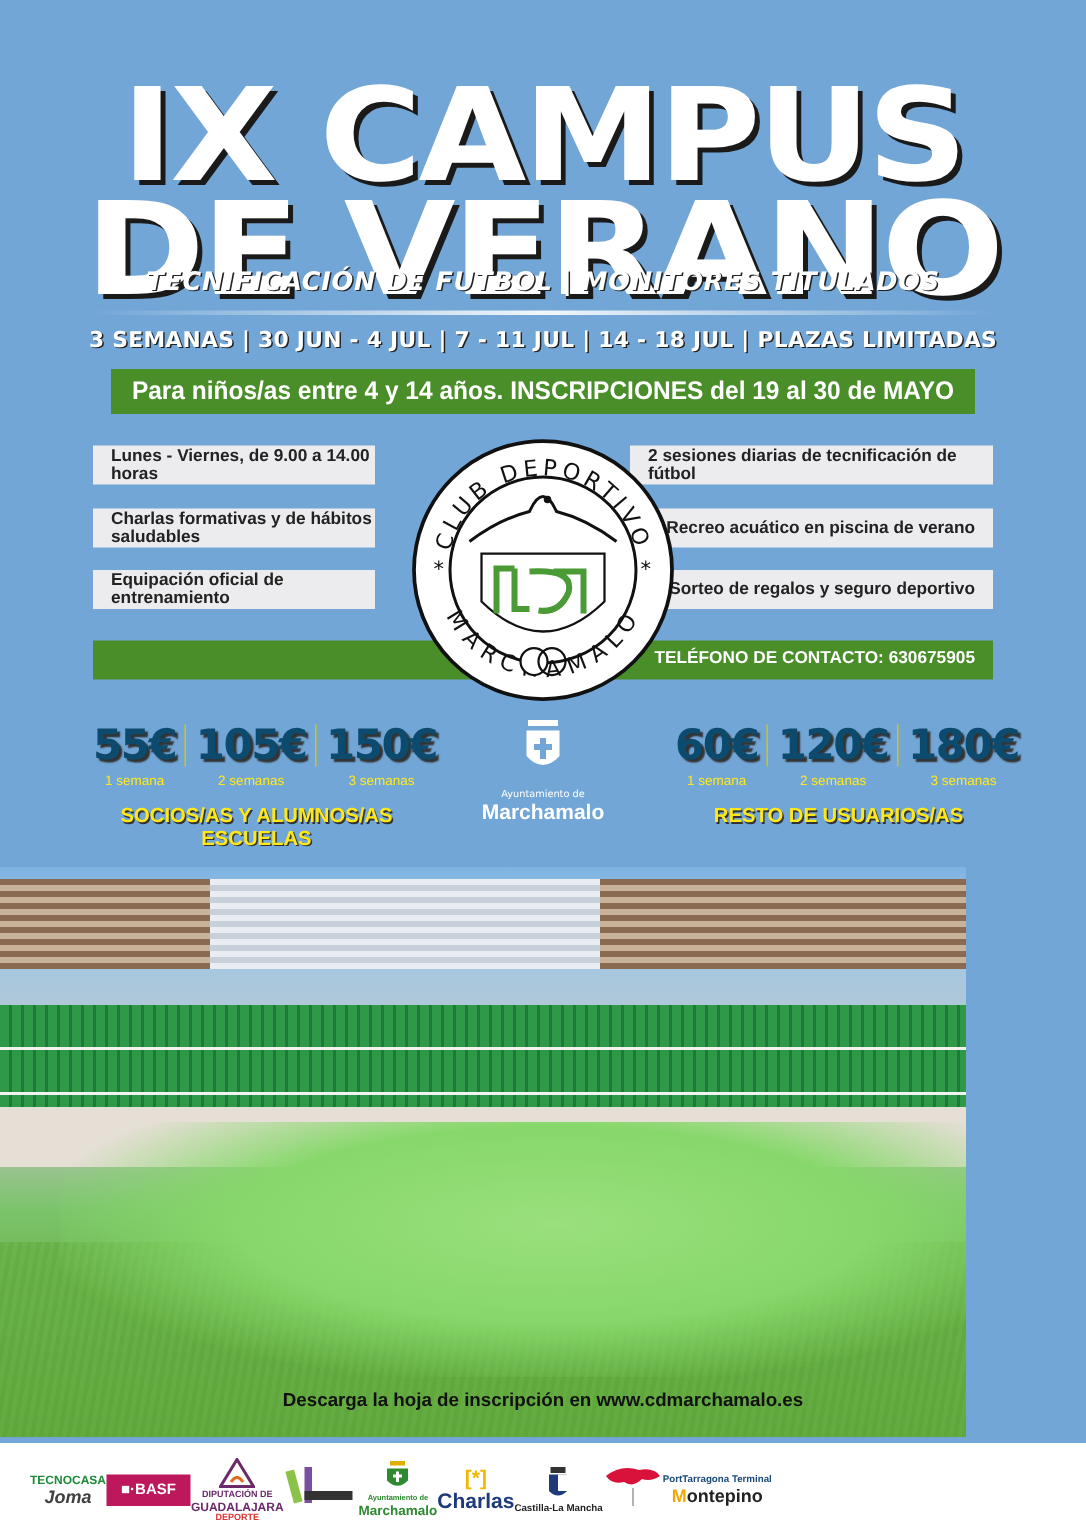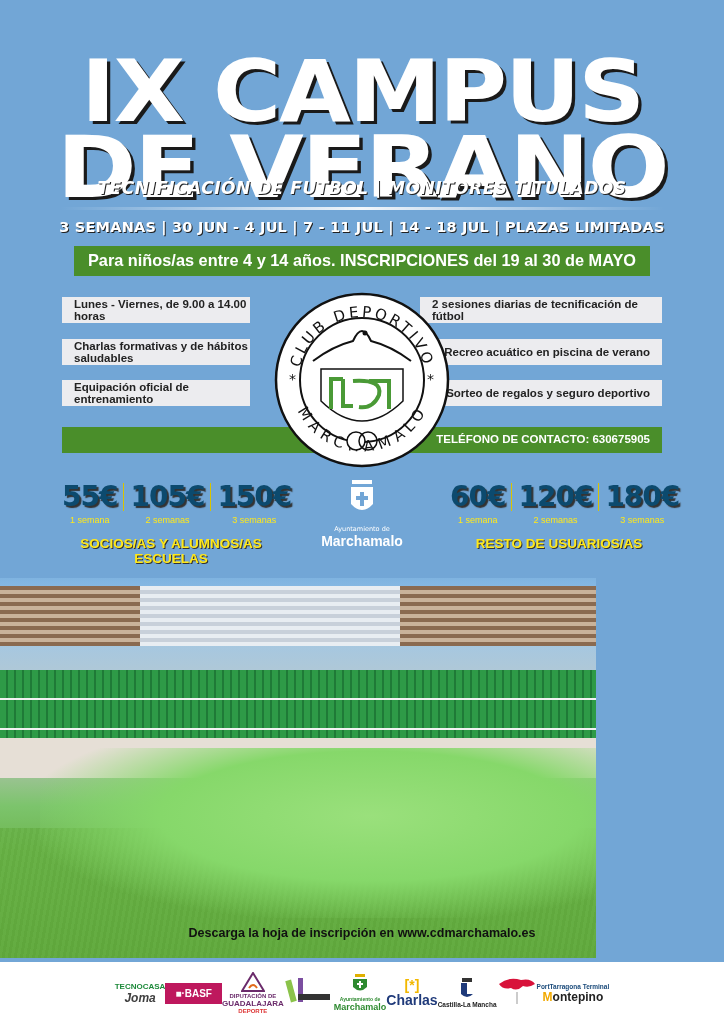--- a/index.html
+++ b/index.html
@@ -47,40 +47,40 @@
   .prices-right { left: 450px; top: 481px; }
   .group-label { position: absolute; color: #ffe81a; font-family: "Liberation Sans", sans-serif; font-weight: bold;
     font-size: 13.5px; text-shadow: 1px 1px 0 #333; }
   .gl-left { top: 536px; left: 62px; width: 218px; text-align: center; }
   .gl-right { top: 536px; left: 450px; width: 218px; text-align: center; }
 
   .ayto { position: absolute; left: 312px; top: 478px; width: 100px; text-align: center; color: #fff; }
   .ayto-small { font-size: 6.5px; margin-top: 3px; }
   .ayto-big { font-family: "Liberation Sans", sans-serif; font-weight: bold; font-size: 14px; }
 
-  .photo { position: absolute; top: 578px; left: 0; width: 596px; height: 380px;
+  .photo { position: absolute; top: 578px; left: 0; width: 644px; height: 380px;
     background: linear-gradient(180deg, #7fb3e0 0%, #9cc6ea 10%, #b6c9d0 30%, #b8c2b6 45%, #7cc46c 60%, #6db54e 72%, #5fa43c 100%); overflow: hidden; }
   .roof { position: absolute; top: 8px; left: 0; width: 724px; height: 60px;
     background: repeating-linear-gradient(180deg, #8a6a50 0 4px, #c9b29a 4px 8px); }
   .roof-light { position: absolute; top: 8px; left: 140px; width: 260px; height: 60px;
     background: repeating-linear-gradient(180deg, #e8edf2 0 4px, #c8d0da 4px 8px); }
   .seats { position: absolute; top: 92px; left: 0; width: 724px; height: 68px;
     background: repeating-linear-gradient(90deg, #2e9a47 0 6px, #1f7a37 6px 8px); }
   .rail { position: absolute; top: 120px; left: 0; width: 724px; height: 2px; background: #f2f2f2; }
   .rail2 { position: absolute; top: 150px; left: 0; width: 724px; height: 2px; background: #f2f2f2; }
   .wall { position: absolute; top: 160px; left: 0; width: 724px; height: 40px; background: #e6dfd6; }
   .kids { position: absolute; top: 170px; left: 40px; width: 660px; height: 170px;
     background: radial-gradient(ellipse at 50% 40%, #9ae07c 0%, #86d86a 45%, rgba(120,200,90,0) 75%); }
   .grass { position: absolute; top: 250px; left: 0; width: 724px; height: 130px;
     background: repeating-linear-gradient(100deg, #5ea73a 0 3px, #66b043 3px 6px); opacity: 0.6; }
   .download { position: absolute; top: 348px; left: 0; width: 724px; text-align: center; color: #111;
     font-family: "Liberation Sans", sans-serif; font-weight: bold; font-size: 12.5px; }
 
   .sponsors { position: absolute; top: 962px; left: 0; width: 724px; height: 62px; background: #fff;
-    display: flex; align-items: center; justify-content: center; padding: 0 20px; }
+    display: flex; align-items: center; justify-content: flex-start; padding: 0 20px; }
   .sp { text-align: center; font-family: "Liberation Sans", sans-serif; font-weight: bold; }
   .sp-basf { background: #be185d; color: #fff; font-size: 10px; padding: 5px 10px; }
   .sp-tecno { color: #1d8a3a; font-size: 8px; }
   .sp-joma { color: #404040; font-size: 12px; font-style: italic; }
   .sp-guada { color: #6b2b6b; font-size: 6px; }
   .sp-marcha { color: #2e8a30; font-size: 9px; }
   .sp-hercesa { color: #1f3a7a; font-size: 14px; }
   .sp-clm { color: #222; font-size: 6.5px; }
   .sp-port { color: #1a4a7a; font-size: 6.5px; }
   .sp-monte { color: #222; font-size: 12px; }

